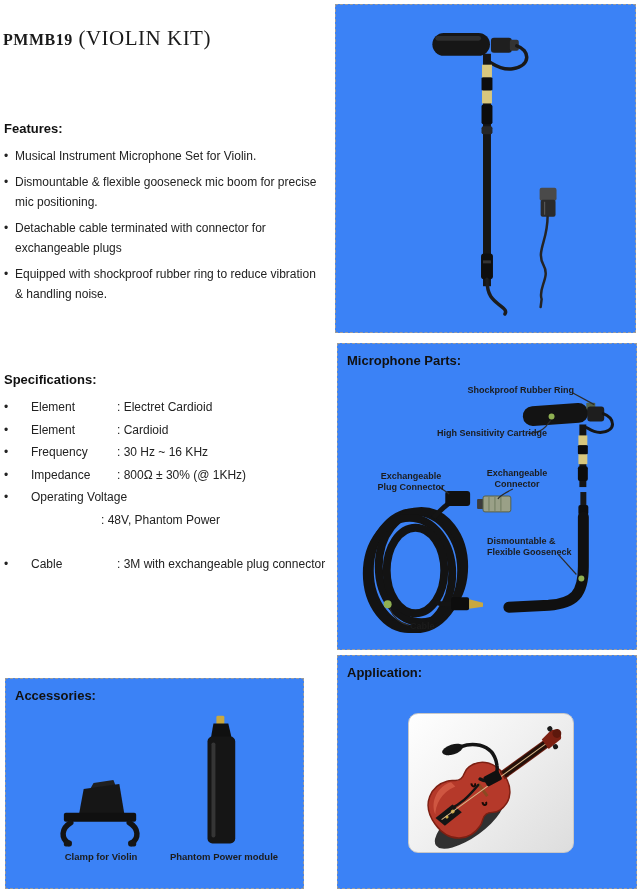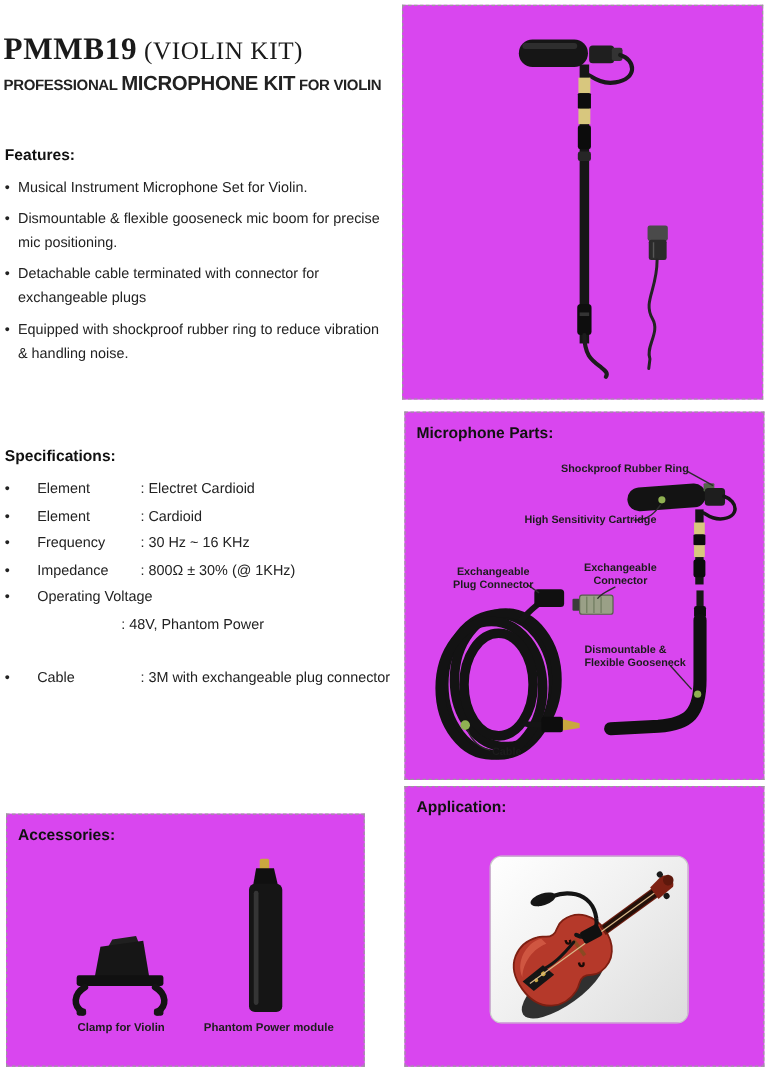--- a/index.html
+++ b/index.html
@@ -8,21 +8,21 @@
   }
   *{margin:0;padding:0;box-sizing:border-box;}
   html,body{width:640px;height:894px;}
   body{
     position:relative;background:#ffffff;overflow:hidden;
     font-family:"Liberation Sans", sans-serif;color:var(--text);
   }
   
   .header{position:absolute;left:3px;top:26px;width:330px;}
   .title-line{white-space:nowrap;color:#1a1a1a;}
-  .title-bold{font-family:"Liberation Serif", serif;font-weight:bold;font-size:26px;letter-spacing:0.5px;}
+  .title-bold{font-family:"Liberation Serif", serif;font-weight:bold;font-size:16px;letter-spacing:0.5px;}
   .title-rest{font-family:"Liberation Serif", serif;font-weight:normal;font-size:21px;letter-spacing:0.5px;}
   .subtitle-line{margin-top:4px;white-space:nowrap;color:#222;}
   .sub-pre,.sub-post{font-size:12.5px;font-weight:600;letter-spacing:-0.3px;}
   .sub-main{font-size:17px;font-weight:700;letter-spacing:-0.3px;}
   .section-heading{font-size:13px;font-weight:700;color:var(--heading);}
   .features{position:absolute;left:4px;top:121px;width:322px;}
   .features ul{list-style:none;margin-top:10px;}
   .features li{
     position:relative;padding-left:11px;font-size:12px;line-height:20.5px;
     margin-bottom:5px;color:var(--text);
@@ -32,21 +32,21 @@
   .spec-rows{margin-top:9px;}
   .spec-row{display:flex;font-size:12px;line-height:22.5px;gap:16px;}
   .spec-bullet{width:11px;flex:none;}
   .spec-bullet::before{content:"•";}
   .spec-label{flex:none;min-width:70px;white-space:nowrap;}
   .spec-value{white-space:nowrap;}
   .spec-row.continuation .spec-bullet{visibility:hidden;}
   .spec-row.continuation{padding-left:70px;}
   .spec-row.gap-top{margin-top:22px;}
   
-  .dashed-box{position:absolute;border:1px dashed var(--dash);background:#d946ef;}
+  .dashed-box{position:absolute;border:1px dashed var(--dash);background:#3b82f6;}
   .box-photo{left:335px;top:4px;width:301px;height:329px;}
   .box-parts{left:337px;top:343px;width:300px;height:307px;}
   .box-app{left:337px;top:655px;width:300px;height:234px;}
   .box-acc{left:5px;top:678px;width:299px;height:211px;}
   .box-heading{position:absolute;left:9px;top:9px;font-size:13px;font-weight:700;color:var(--heading);}
   .fill-svg{position:absolute;inset:0;width:100%;height:100%;}
   
   .part-label{
     position:absolute;font-size:9px;font-weight:600;color:#1c1c1c;
     line-height:10.5px;white-space:nowrap;
@@ -67,23 +67,20 @@
   .acc-label{position:absolute;top:172px;font-size:9.5px;font-weight:600;color:#1c1c1c;text-align:center;}
   .acc-label-clamp{left:43px;width:104px;}
   .acc-label-phantom{left:155px;width:126px;}
 </style>
 </head>
 <body>
 
 <header class="header">
   <div class="title-line">
     <span class="title-bold">PMMB19</span><span class="title-rest"> (VIOLIN KIT)</span>
-  </div>
-  <div class="subtitle-line">
-    <span class="sub-pre">PROFESSIONAL </span><span class="sub-main">MICROPHONE KIT</span><span class="sub-post"> FOR VIOLIN</span>
   </div>
 </header>
 
 <section class="features">
   <div class="section-heading">Features:</div>
   <ul>
     <li>Musical Instrument Microphone Set for Violin.</li>
     <li>Dismountable &amp; flexible gooseneck mic boom for precise mic positioning.</li>
     <li>Detachable cable terminated with connector for exchangeable plugs</li>
     <li>Equipped with shockproof rubber ring to reduce vibration &amp; handling noise.</li>

